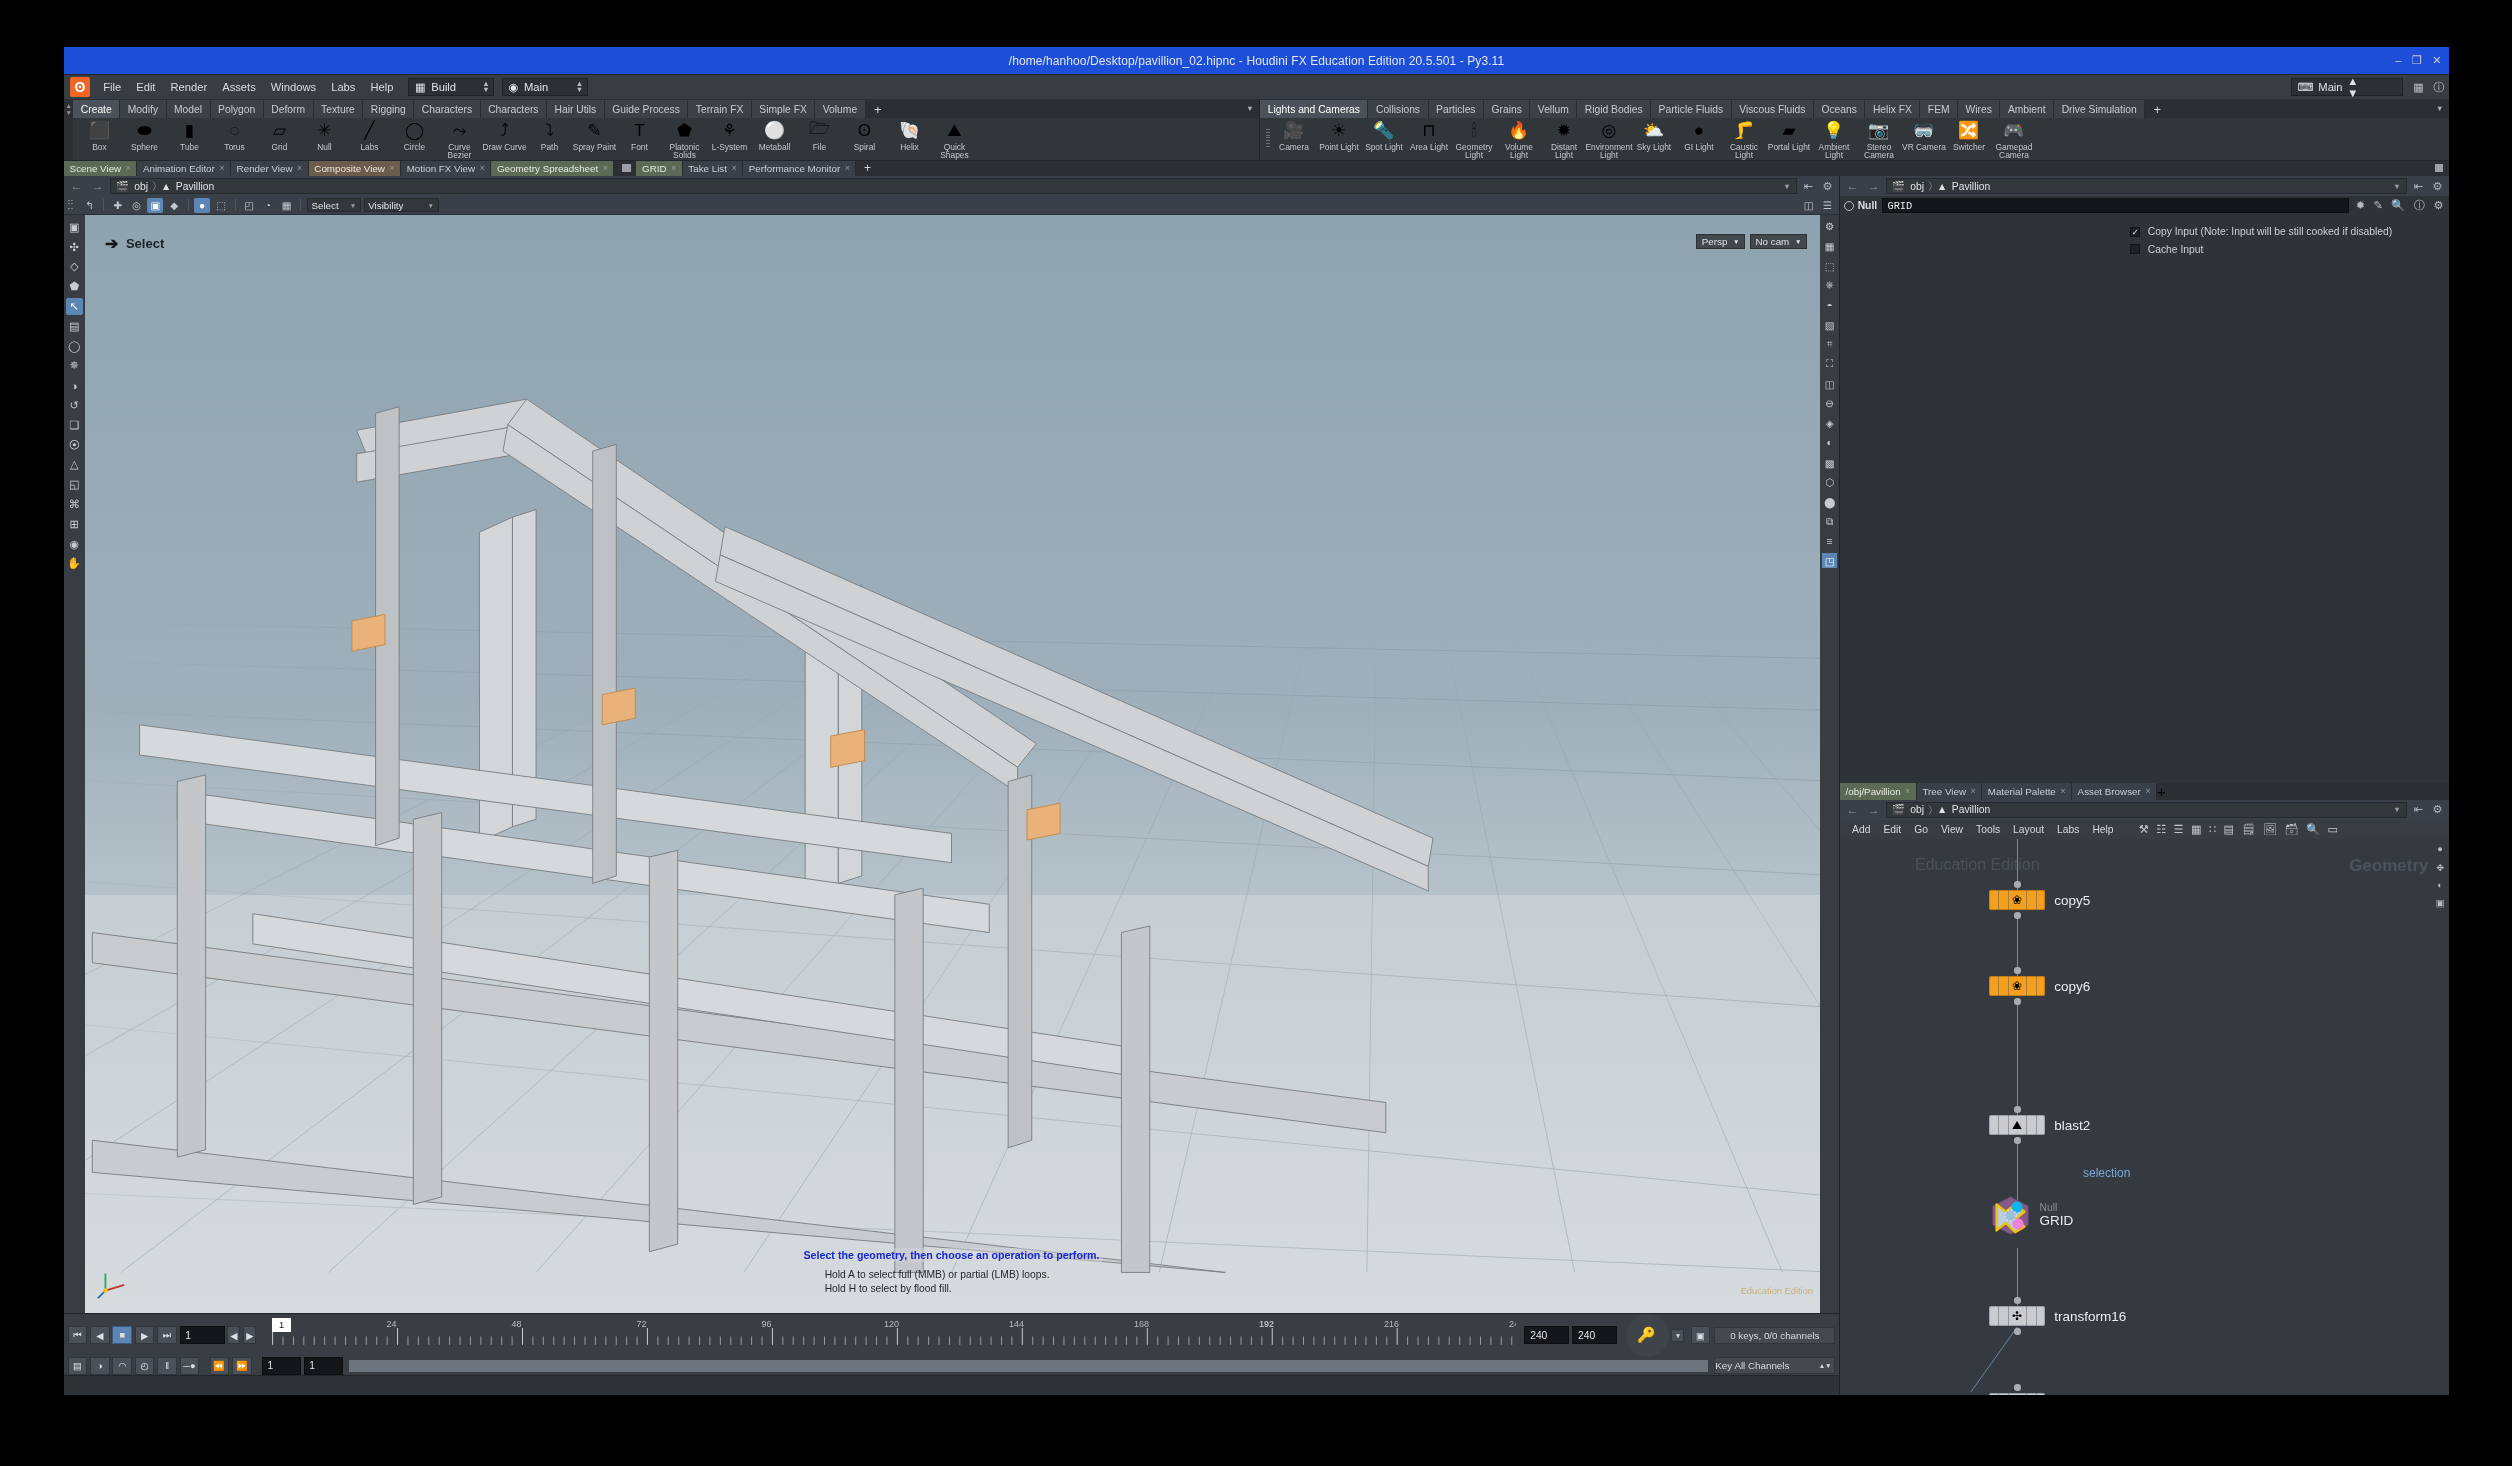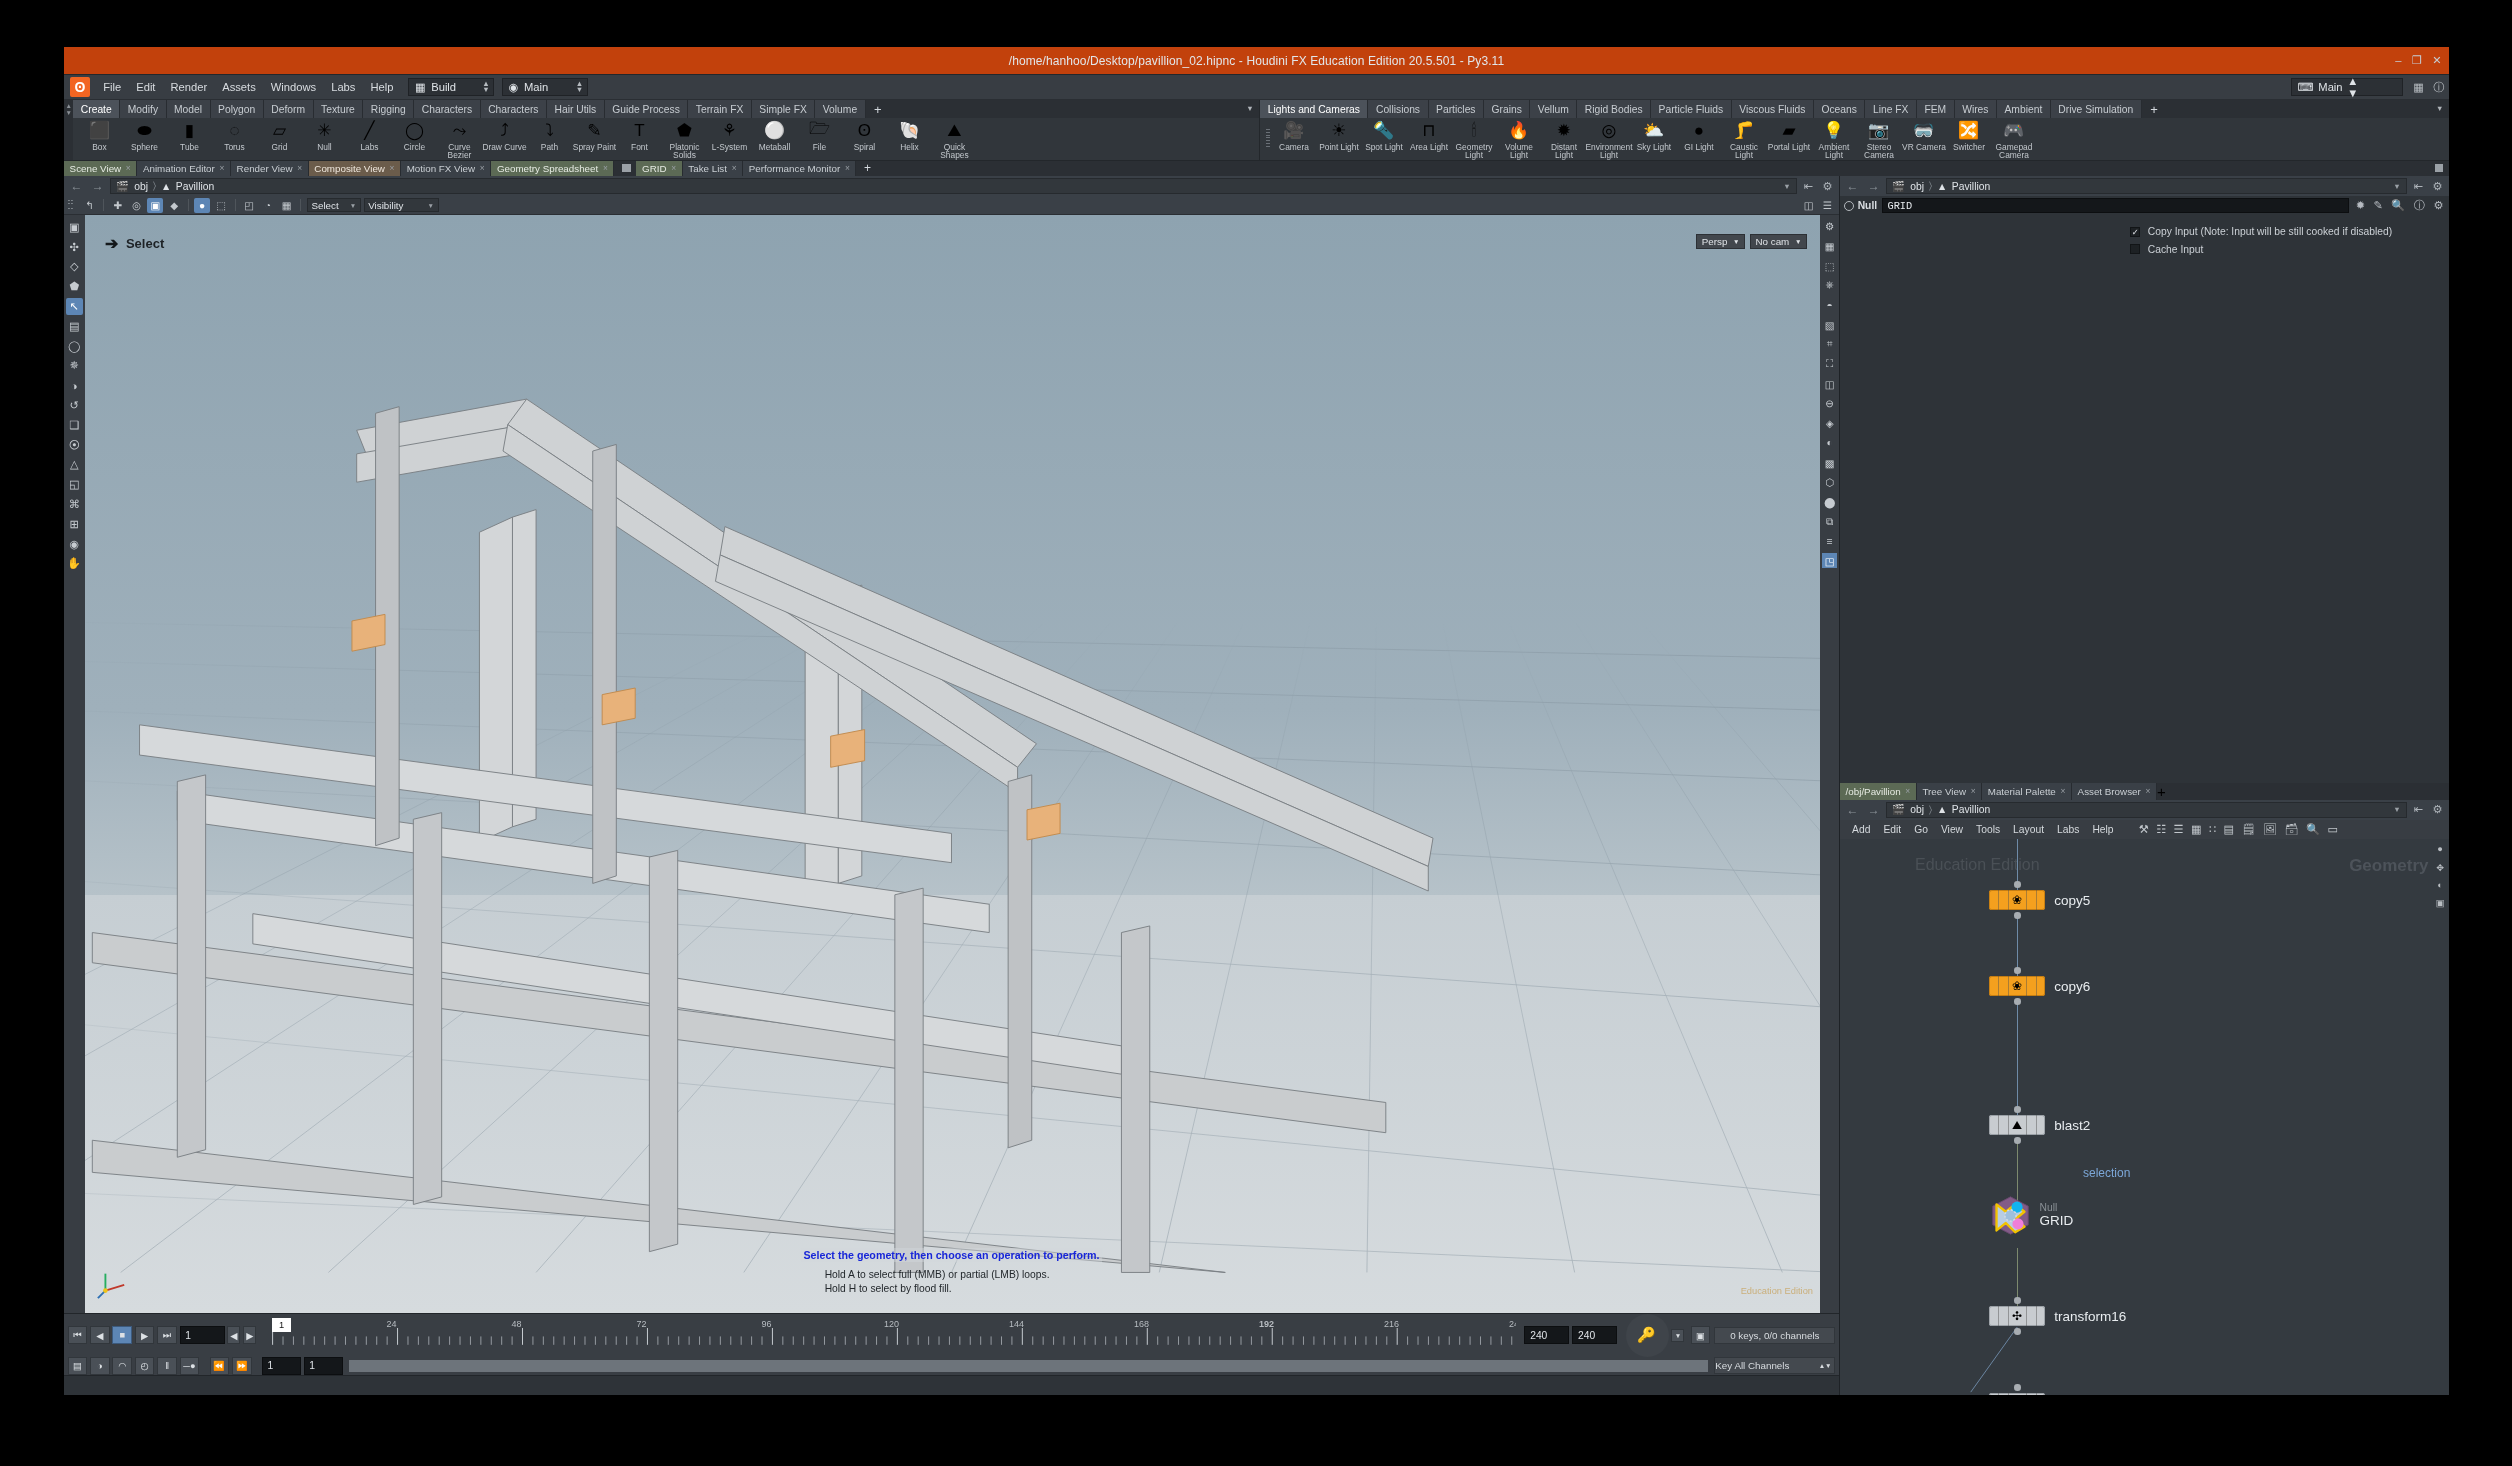--- a/index.html
+++ b/index.html
@@ -12,21 +12,21 @@
   .app {
     position: absolute; left: 64px; top: 47px;
     width: 2385px; height: 1348px;
     background: #2e3338;
     display: flex; flex-direction: column;
     overflow: hidden;
   }
 
   
   .titlebar {
-    height: 28px; background: #c2410c;
+    height: 28px; background: #1d4ed8;
     display: flex; align-items: center; position: relative;
     flex: 0 0 28px;
     border-bottom: 0.9px solid #23272b;
   }
   .titlebar .title {
     position: absolute; left: 0; right: 0; text-align: center;
     font-size: 12px; color: #e2e6ea; letter-spacing: 0.1px;
   }
   .win-btns { position: absolute; right: 7.5px; display: flex; gap: 10.3px; align-items: center; }
   .win-btns span { color: #c6ccd2; font-size: 11.2px; line-height: 1; cursor: pointer; }
@@ -411,21 +411,21 @@
       <div class="shelf-tabs" id="shelfRightTabs">
           <div class="shelf-tab active">Lights and Cameras</div>
           <div class="shelf-tab">Collisions</div>
           <div class="shelf-tab">Particles</div>
           <div class="shelf-tab">Grains</div>
           <div class="shelf-tab">Vellum</div>
           <div class="shelf-tab">Rigid Bodies</div>
           <div class="shelf-tab">Particle Fluids</div>
           <div class="shelf-tab">Viscous Fluids</div>
           <div class="shelf-tab">Oceans</div>
-          <div class="shelf-tab">Line FX</div>
+          <div class="shelf-tab">Helix FX</div>
           <div class="shelf-tab">FEM</div>
           <div class="shelf-tab">Wires</div>
           <div class="shelf-tab">Ambient</div>
           <div class="shelf-tab">Drive Simulation</div>
           <div class="shelf-plus">+</div>
           <div class="fill">
             <span class="caret">▼</span>
           </div>
         </div>
       <div class="shelf-items" id="shelfRightItems">

